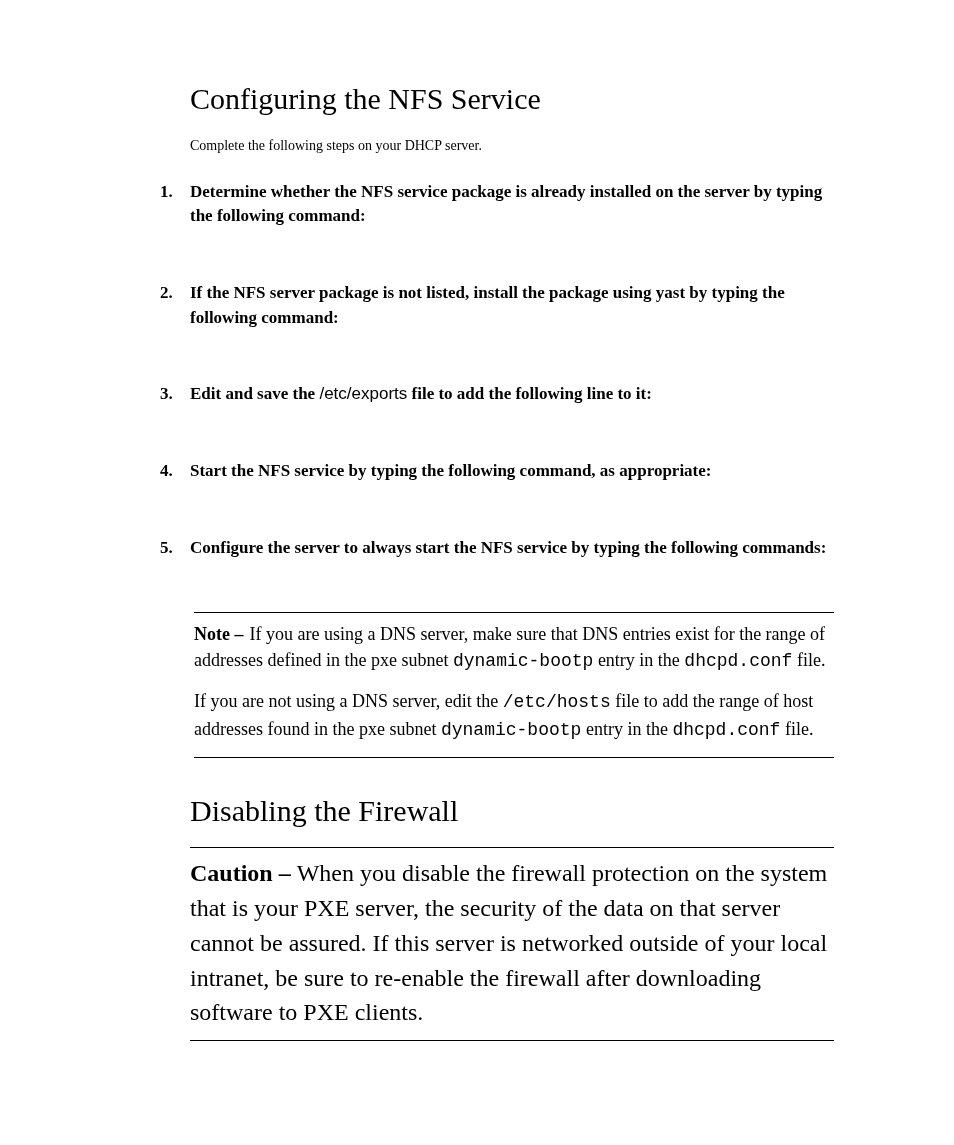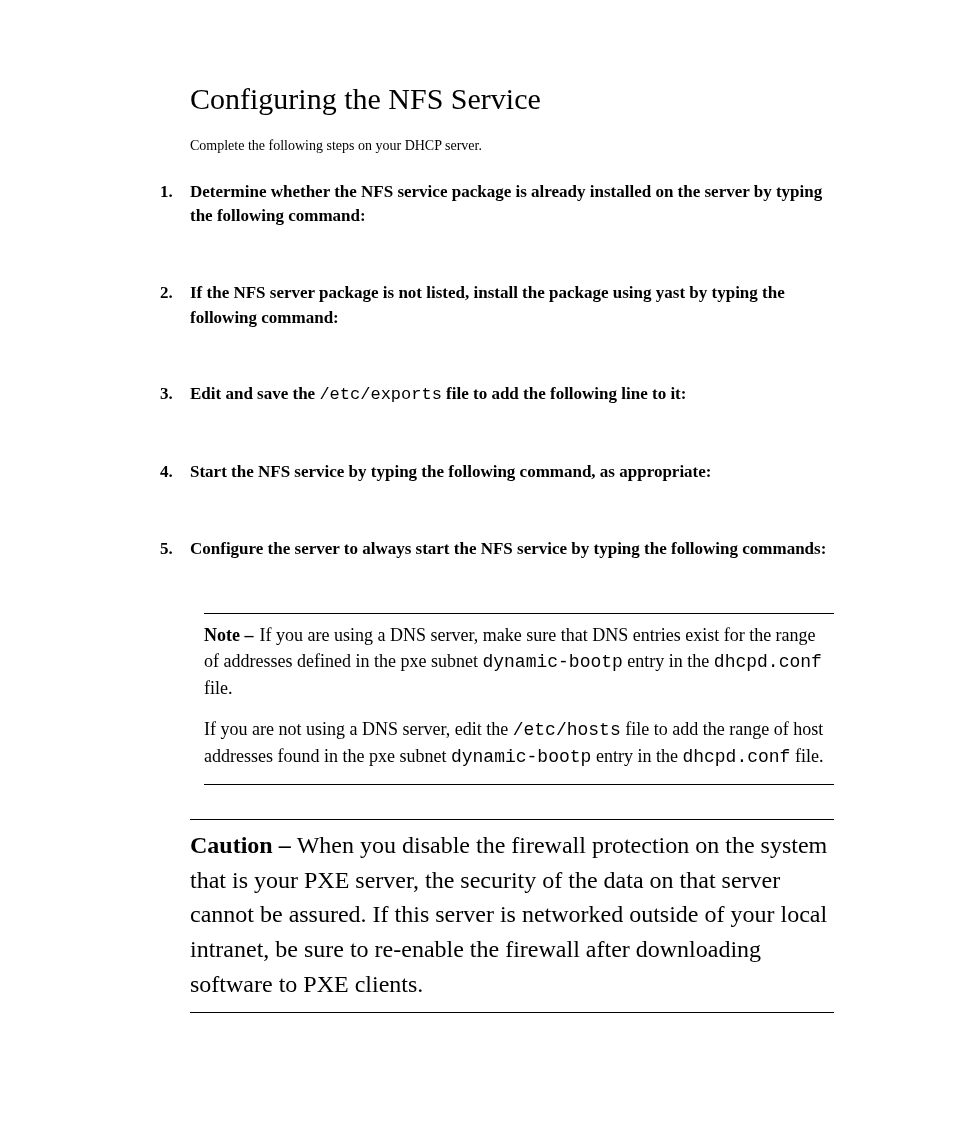--- a/index.html
+++ b/index.html
@@ -43,26 +43,26 @@
     padding-left: 30px;
     position: relative;
   }
   ol.steps > li .num {
     position: absolute;
     left: 0;
     top: 0;
     font-weight: 700;
   }
   ol.steps > li .mono {
-    font-family: Liberation Mono, monospace;
+    font-family: Liberation Sans, sans-serif;
     font-weight: 400;
     margin-top: 41px;
   }
   .note-block {
-    margin: 14px 0 34px 44px;
+    margin: 14px 0 34px 34px;
     border-top: 1px solid #000;
     border-bottom: 1px solid #000;
     padding: 8px 0 10px 0;
   }
   .note-block p {
     font-size: 18px;
     line-height: 1.45;
     margin: 0 0 14px 0;
   }
   .note-block p:last-child { margin-bottom: 4px; }
@@ -123,20 +123,21 @@
 
   <div class="note-block">
     <p>
       <span class="label">Note –</span><span>If you are using a DNS server, make sure that DNS entries exist for the range of addresses defined in the pxe subnet </span><span class="mono-inline">dynamic-bootp</span><span> entry in the </span><span class="mono-inline">dhcpd.conf</span><span> file.</span>
     </p>
     <p>
       <span>If you are not using a DNS server, edit the </span><span class="mono-inline">/etc/hosts</span><span> file to add the range of host addresses found in the pxe subnet </span><span class="mono-inline">dynamic-bootp</span><span> entry in the </span><span class="mono-inline">dhcpd.conf</span><span> file.</span>
     </p>
   </div>
 
+  <h2 class="section">Disabling the Firewall</h2>
 
 
   <div class="caution-block">
     <p>
       <span class="label">Caution –</span><span>When you disable the firewall protection on the system that is your PXE server, the security of the data on that server cannot be assured. If this server is networked outside of your local intranet, be sure to re-enable the firewall after downloading software to PXE clients.</span>
     </p>
   </div>
 
 </div>
 

